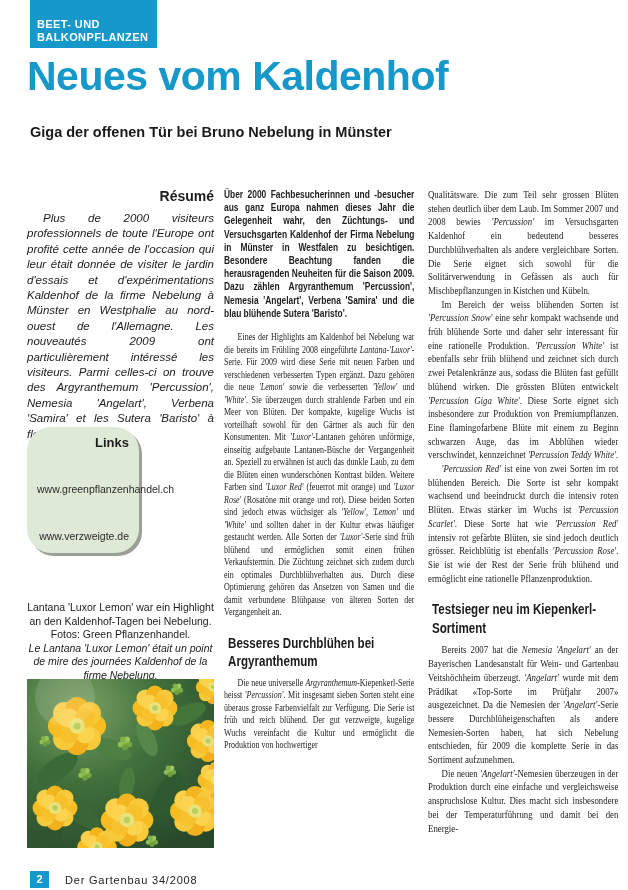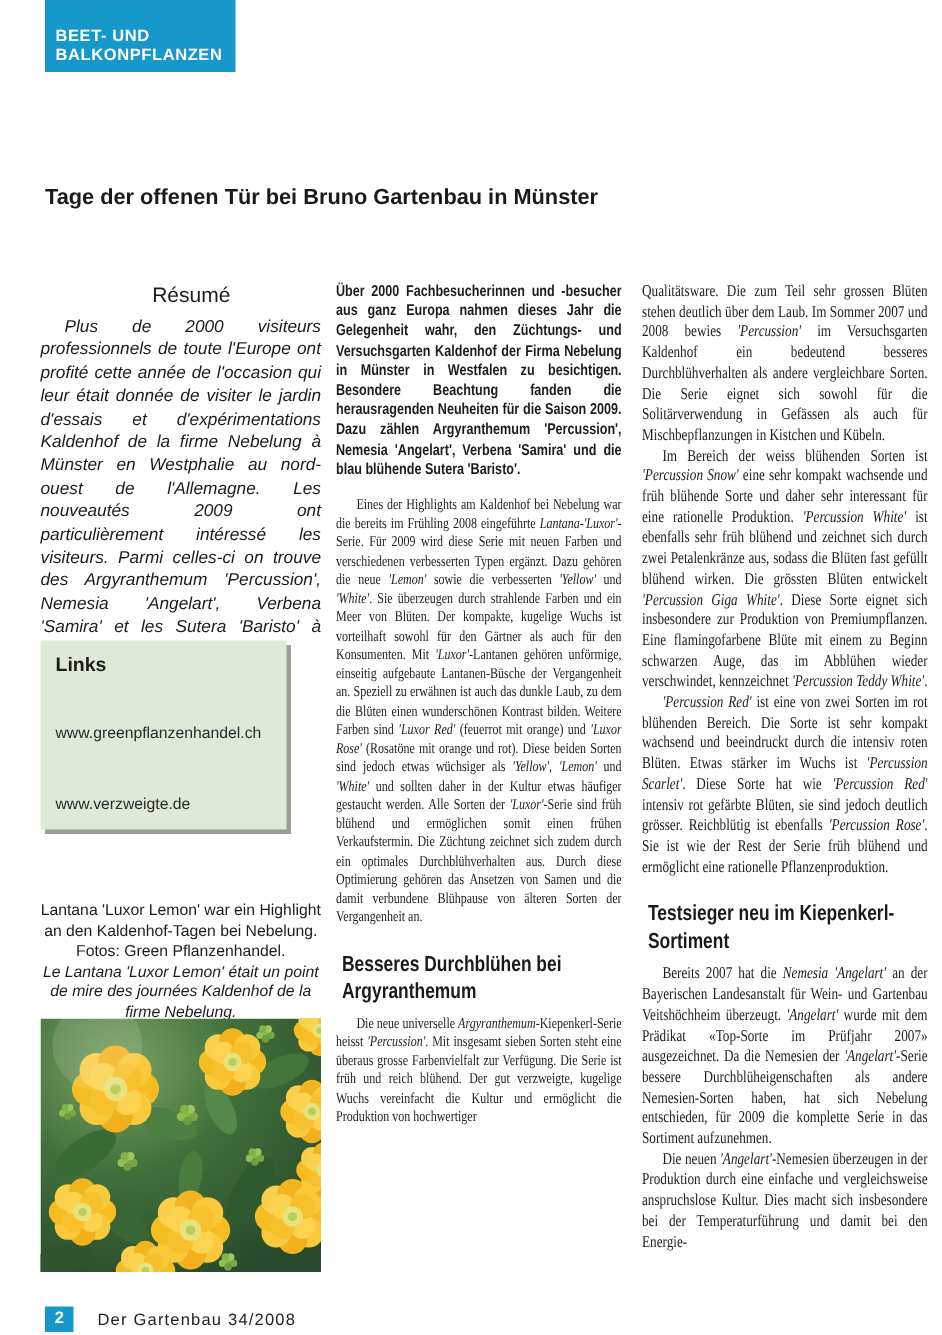--- a/index.html
+++ b/index.html
@@ -19,27 +19,27 @@
   }
   .subtitle{
     position:absolute;left:30px;top:124px;font-size:14.5px;font-weight:bold;color:#1a1a1a;
   }
   
   .col{position:absolute;top:188px;text-align:justify;}
   .col-left{left:27px;width:187px;height:676px;}
   .col-mid{left:224px;width:238px;height:692px;transform:scaleX(0.8);transform-origin:top left;overflow:hidden;}
   .col-right{left:428px;width:238px;height:692px;transform:scaleX(0.8);transform-origin:top left;overflow:hidden;}
 
-  .resume-heading{font-size:14px;font-weight:normal;margin:0 0 7px 14px;text-align:center;}
+  .resume-heading{font-size:14px;font-weight:bold;margin:0 0 7px 14px;text-align:right;}
   .resume-text{font-style:italic;font-size:11.5px;line-height:15.4px;text-indent:16px;margin:0;}
 
   .links-box{
-    position:absolute;left:0;top:239px;width:164px;box-sizing:border-box;
+    position:absolute;left:0;top:239px;width:112px;box-sizing:border-box;
     background:var(--boxgreen,#dfe9d7);padding:8px 10px 10px 10px;
-    box-shadow:3px 3px 0 #9b9f96;text-align:left;
+    box-shadow:3px 3px 0 #9b9f96;text-align:right;border-radius:24px;
   }
   .links-heading{font-size:13px;font-weight:bold;margin:0 0 5px 0;}
   .link-item{font-size:10.5px;line-height:13.5px;color:#2a2a2a;margin-top:33px;}
 
   .caption{position:absolute;left:0;top:413px;width:187px;text-align:center;font-size:10.5px;line-height:13.5px;}
   .caption-fr{font-style:italic;}
 
   .photo{position:absolute;left:0;top:491px;width:187px;height:169px;display:block;}
 
   
@@ -62,21 +62,22 @@
 </style>
 </head>
 <body>
 
 <div class="page">
 
   <div class="badge">
     <div>BEET- UND</div>
     <div>BALKONPFLANZEN</div>
   </div>
-  <div class="subtitle">Tage der offenen Tür bei Bruno Gartenbau in Münster</div>
+  <div class="title">Neues vom Kaldenhof</div>
+  <div class="subtitle">Giga der offenen Tür bei Bruno Nebelung in Münster</div>
 
   <div class="col col-left">
     <h3 class="resume-heading">Résumé</h3>
     <p class="resume-text">Plus de 2000 visiteurs professionnels de toute l'Europe ont profité cette année de l'occasion qui leur était donnée de visiter le jardin d'essais et d'expérimentations Kaldenhof de la firme Nebelung à Münster en Westphalie au nord-ouest de l'Allemagne. Les nouveautés 2009 ont particulièrement intéressé les visiteurs. Parmi celles-ci on trouve des Argyranthemum 'Percussion', Nemesia 'Angelart', Verbena 'Samira' et les Sutera 'Baristo' à fleurs bleues.</p>
 
     <div class="links-box">
       <div class="links-heading">Links</div>
       <div class="link-item">www.greenpflanzenhandel.ch</div>
       <div class="link-item">www.verzweigte.de</div>
     </div>

